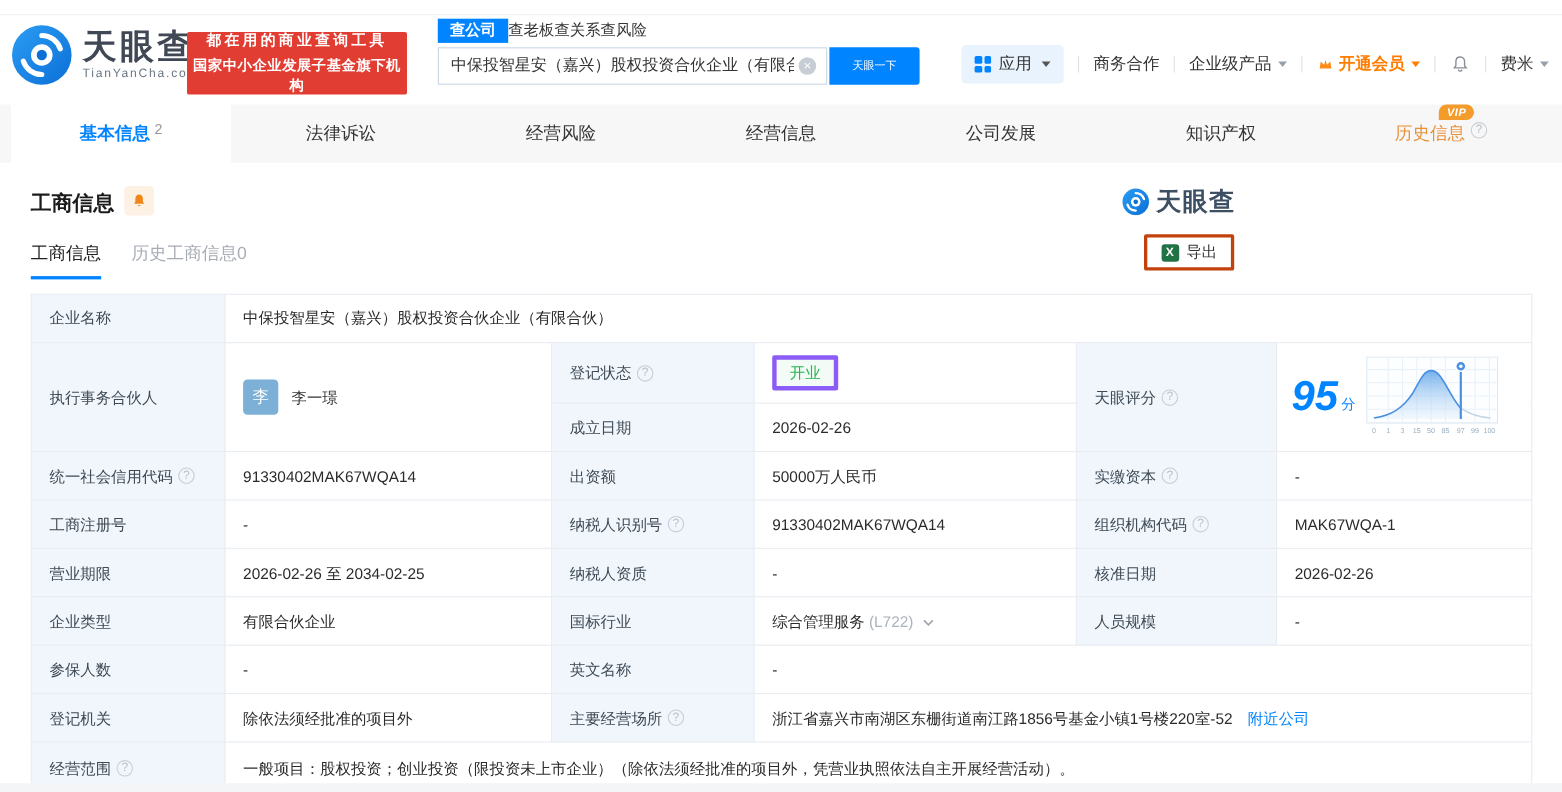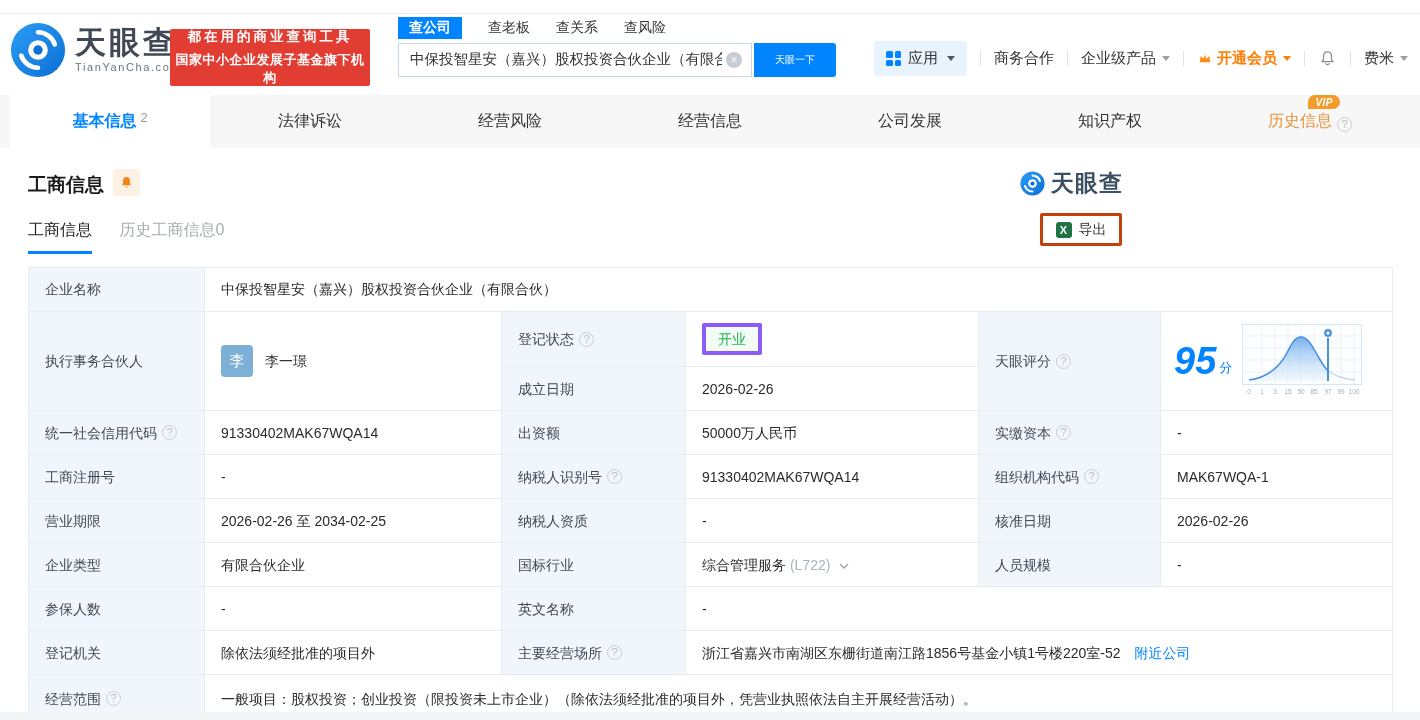--- a/index.html
+++ b/index.html
@@ -10,21 +10,21 @@
   
   header{position:absolute;top:14px;left:0;width:100%;height:80px;background:#fff;}
   .logo{position:absolute;left:10px;top:8px;display:flex;align-items:center;gap:9px;cursor:pointer;}
   .logo-brand{font-size:31px;font-weight:bold;color:#3f4854;letter-spacing:3px;line-height:1;}
   .logo-domain{font-size:11px;color:#697582;letter-spacing:1.6px;margin-top:3px;}
   .slogan{position:absolute;left:170px;top:15px;width:200px;height:57px;background:#e23d33;color:#fff;border-radius:2px;display:flex;flex-direction:column;justify-content:center;text-align:center;gap:5px;}
   .slogan .s1{font-size:13.5px;font-weight:bold;letter-spacing:3px;}
   .slogan .s2{font-size:13px;font-weight:bold;letter-spacing:.5px;}
 
   .search-area{position:absolute;left:398px;top:2px;}
-  .search-tabs{display:flex;align-items:center;gap:26px;height:24px;}
+  .search-tabs{display:flex;align-items:center;height:24px;}
   .stab{font-size:14px;color:#333;cursor:pointer;padding:2px 0;}
   .stab.active{background:#0084ff;color:#fff;font-weight:bold;padding:2px 11px;}
   .search-row{display:flex;margin-top:3px;}
   .search-input-wrap{position:relative;width:352px;height:32px;border:1px solid #c9d6e4;background:#fff;}
   .search-input-wrap input{width:312px;height:30px;border:none;outline:none;font-size:14.5px;color:#333;padding:0 0 0 11px;font-family:inherit;background:transparent;}
   .clear-icon{position:absolute;right:9px;top:8px;width:16px;height:16px;background:#c7cdd5;border-radius:50%;color:#fff;font-size:12px;line-height:16px;text-align:center;cursor:pointer;}
   .clear-icon::before{content:"×";}
   .search-btn{width:82px;height:34px;background:#0084ff;color:#fff;border:none;font-size:10px;margin-left:2px;border-radius:0 3px 3px 0;cursor:pointer;font-family:inherit;}
 
   .top-nav{position:absolute;right:12px;top:27px;display:flex;align-items:center;gap:13px;font-size:15px;color:#333;padding-left:32px;}
@@ -37,21 +37,21 @@
   .caret.gray{border-top-color:#9aa0a8;}
   .caret.orange{border-top-color:#ff7d00;}
   .vip-link{color:#ff7d00 !important;font-weight:bold;}
   .bell-top{display:flex;align-items:center;cursor:pointer;}
 
   
   .page-tabs{position:absolute;top:95px;left:0;width:1420px;height:53px;background:#f7f7f7;display:flex;padding:0 10px;box-sizing:border-box;}
   .ptab{flex:1;display:flex;align-items:center;justify-content:center;font-size:16px;color:#333;cursor:pointer;}
   .ptab.active{background:#fff;color:#0084ff;font-weight:bold;}
   .ptab-count{font-size:13px;color:#999;margin:-8px 0 0 4px;font-weight:normal;}
-  .ptab-inner{position:relative;display:flex;align-items:flex-end;gap:5px;}
+  .ptab-inner{position:relative;display:flex;align-items:flex-start;gap:5px;}
   .ptab.history{color:#e8923c;}
   .vip-badge{position:absolute;top:-16px;right:12px;background:#f39c2c;color:#fff;font-size:10px;font-weight:bold;font-style:italic;padding:1.5px 7px;border-radius:7px 7px 7px 0;letter-spacing:.5px;}
   .qmark{display:inline-block;width:15px;height:15px;border:1px solid #c9ced6;border-radius:50%;color:#b9bfc8;font-size:11px;line-height:13px;text-align:center;box-sizing:border-box;cursor:pointer;flex:none;}
   .qmark::before{content:"?";}
 
   
   main{position:absolute;top:148px;left:0;width:1146px;background:#fff;}
   .sec-head{position:relative;height:48px;margin-top:24px;}
   .sec-head h2{position:absolute;left:28px;top:0;margin:0;font-size:19px;color:#1b1b1b;}
   .bell-btn{position:absolute;left:113px;top:-3px;width:27px;height:27px;background:#fdf1e3;border-radius:4px;display:flex;align-items:center;justify-content:center;cursor:pointer;}

